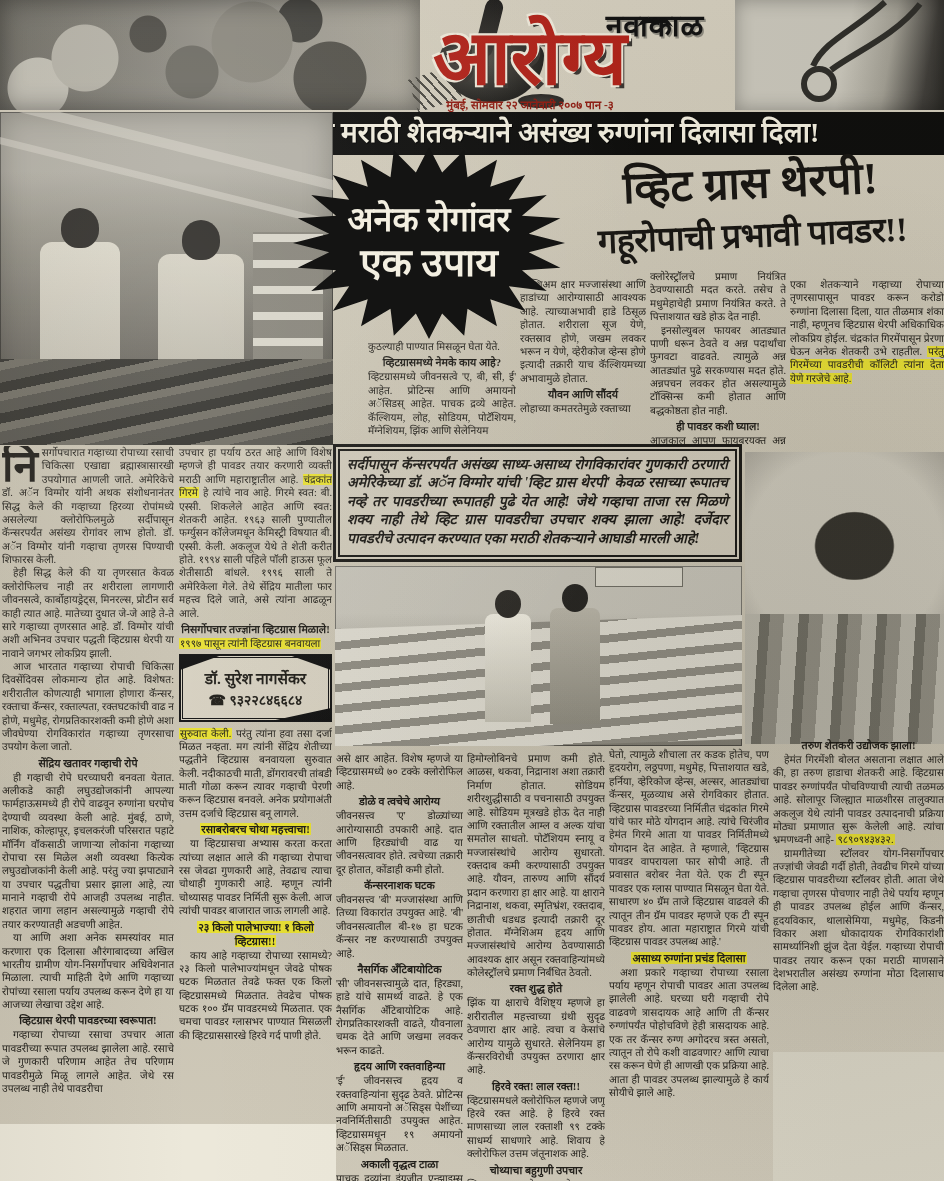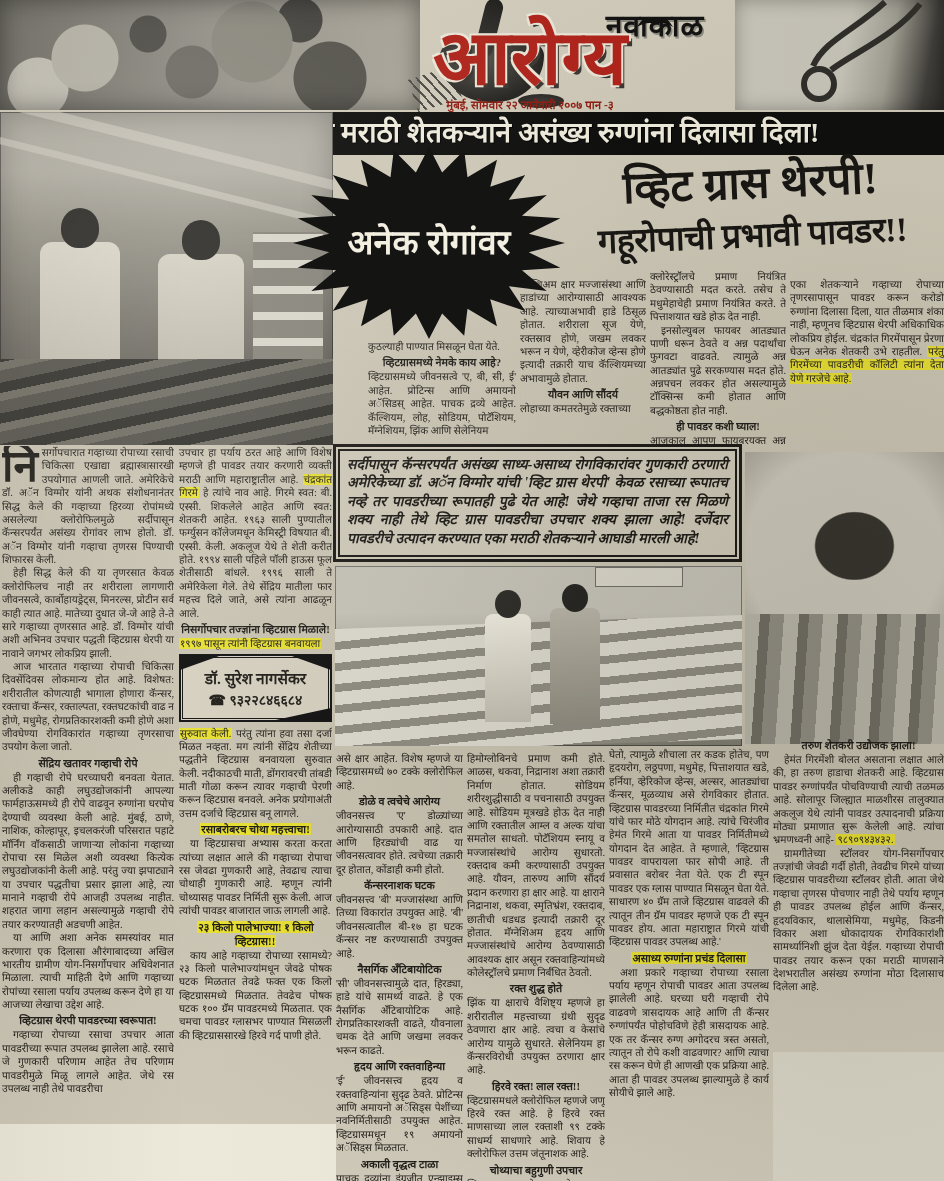--- a/index.html
+++ b/index.html
@@ -162,20 +162,21 @@
     <div class="rack"></div>
     <div class="fig figA"></div>
     <div class="fig figB"></div>
     <div class="bench"></div>
   </div>
 
   <div class="abs starwrap">
     <div class="star" style="clip-path: polygon(100% 50%, 86.68% 54.83%, 98.3% 62.94%, 84.18% 64.16%, 93.3% 75%, 79.35% 72.52%, 85.36% 85.36%, 72.52% 79.35%, 75% 93.3%, 64.16% 84.18%, 62.94% 98.3%, 54.83% 86.68%, 50% 100%, 45.17% 86.68%, 37.06% 98.3%, 35.84% 84.18%, 25% 93.3%, 27.48% 79.35%, 14.64% 85.36%, 20.65% 72.52%, 6.7% 75%, 15.82% 64.16%, 1.7% 62.94%, 13.32% 54.83%, 0% 50%, 13.32% 45.17%, 1.7% 37.06%, 15.82% 35.84%, 6.7% 25%, 20.65% 27.48%, 14.64% 14.64%, 27.48% 20.65%, 25% 6.7%, 35.84% 15.82%, 37.06% 1.7%, 45.17% 13.32%, 50% 0%, 54.83% 13.32%, 62.94% 1.7%, 64.16% 15.82%, 75% 6.7%, 72.52% 20.65%, 85.36% 14.64%, 79.35% 27.48%, 93.3% 25%, 84.18% 35.84%, 98.3% 37.06%, 86.68% 45.17%);"></div>
     <div class="star-text">
       <div class="star-l1">अनेक रोगांवर</div>
+      <div class="star-l2">एक उपाय</div>
     </div>
   </div>
 
   <div class="abs lead">
     <div class="lead-l1">व्हिट ग्रास थेरपी!</div>
     <div class="lead-l2">गहूरोपाची प्रभावी पावडर!!</div>
   </div>
 
   <div class="col" style="left:368px;top:340px;width:148px;height:103px;">
       <div class="b-pc"><span>कुठल्याही पाण्यात मिसळून घेता येते.</span></div>

